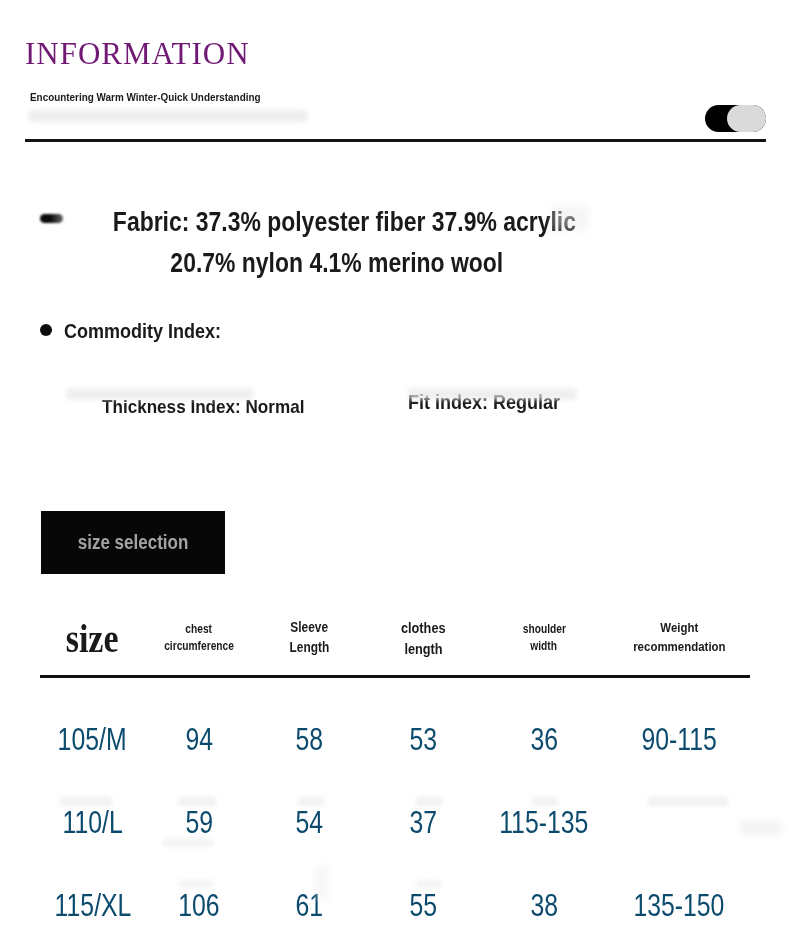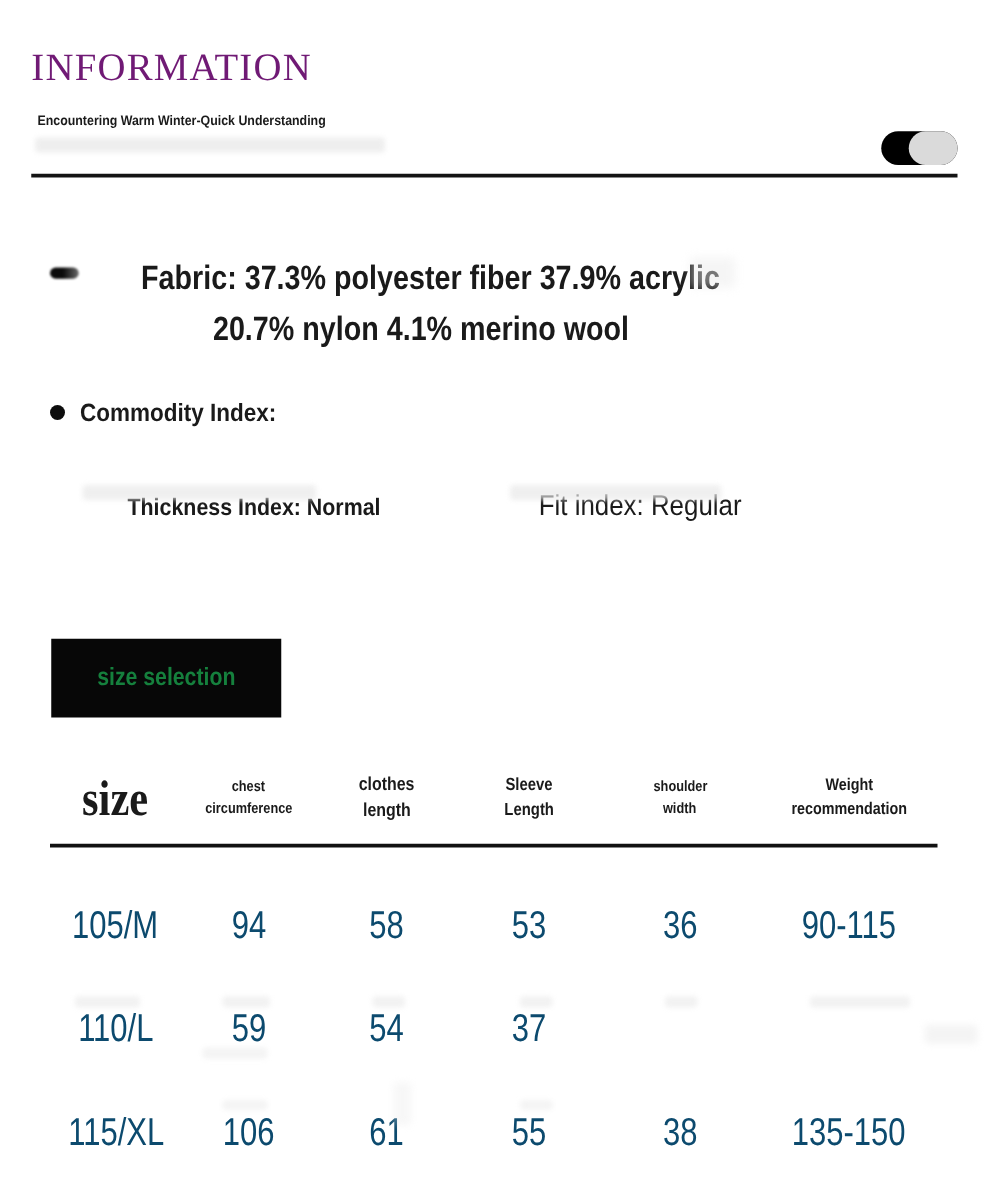--- a/index.html
+++ b/index.html
@@ -45,26 +45,26 @@
     text-align:center; font-size:27px; font-weight:bold; line-height:41px;
   }
 
   
   .commodity-bullet {
     position:absolute; left:40px; top:324px; width:12px; height:12px;
     border-radius:50%; background:#0d0d0d;
   }
   .commodity-label { position:absolute; left:64px; top:320px; font-size:20px; font-weight:bold;text-decoration:underline; }
   .thickness-label { position:absolute; left:68px;  top:396px; font-size:19px; font-weight:bold;margin-left:34px; }
-  .fit-label       { position:absolute; left:431px; top:391px; font-size:23px; font-weight:normal; }
+  .fit-label       { position:absolute; left:408px; top:391px; font-size:20px; font-weight:bold; }
 
   
   .size-btn {
     position:absolute; left:41px; top:511px; width:184px; height:63px;
-    background:#070707; color:#15803d; border:none; cursor:pointer;
+    background:#070707; color:#a3a3a3; border:none; cursor:pointer;
     display:flex; align-items:center; justify-content:center;
     font-family:inherit; font-size:20px; font-weight:bold;
   }
 
   
   .size-table { position:absolute; left:40px; top:600px; width:710px; }
   .thead, .trow {
     display:grid;
     grid-template-columns:105px 108px 113px 114px 128px 142px;
   }
@@ -110,39 +110,40 @@
   <div class="fit-label"><span class="cond-l">Fit index: Regular</span></div>
 
   <button class="size-btn">
     <span class="cond">size selection</span>
   </button>
 
   <div class="size-table">
     <div class="thead">
       <div class="hcell size-h"><span class="cond">size</span></div>
       <div class="hcell c2"><span class="cond">chest</span><br><span class="cond">circumference</span></div>
+      <div class="hcell c4"><span class="cond">Sleeve</span><br><span class="cond">Length</span></div>
       <div class="hcell c3"><span class="cond">clothes</span><br><span class="cond">length</span></div>
-      <div class="hcell c4"><span class="cond">Sleeve</span><br><span class="cond">Length</span></div>
       <div class="hcell c5"><span class="cond">shoulder</span><br><span class="cond">width</span></div>
       <div class="hcell c6"><span class="cond">Weight</span><br><span class="cond">recommendation</span></div>
     </div>
     <div class="tbody">
       <div class="trow">
         <div class="tcell"><span class="num">105/M</span></div>
         <div class="tcell"><span class="num">94</span></div>
         <div class="tcell"><span class="num">58</span></div>
         <div class="tcell"><span class="num">53</span></div>
         <div class="tcell"><span class="num">36</span></div>
         <div class="tcell"><span class="num">90-115</span></div>
       </div>
       <div class="trow">
         <div class="tcell"><span class="num">110/L</span></div>
         <div class="tcell"><span class="num">59</span></div>
         <div class="tcell"><span class="num">54</span></div>
         <div class="tcell"><span class="num">37</span></div>
+        <div class="tcell"><span class="num">115-135</span></div>
       </div>
       <div class="trow">
         <div class="tcell"><span class="num">115/XL</span></div>
         <div class="tcell"><span class="num">106</span></div>
         <div class="tcell"><span class="num">61</span></div>
         <div class="tcell"><span class="num">55</span></div>
         <div class="tcell"><span class="num">38</span></div>
         <div class="tcell"><span class="num">135-150</span></div>
       </div>
     </div>

